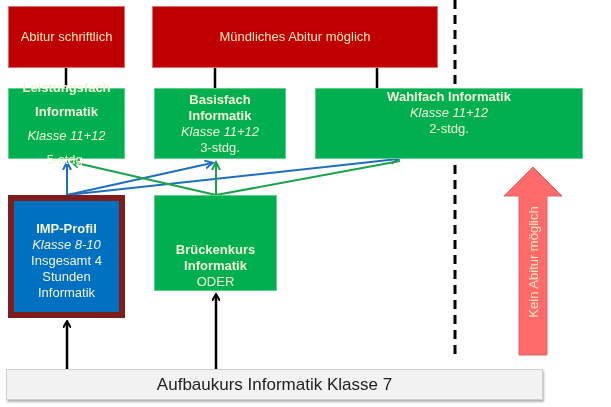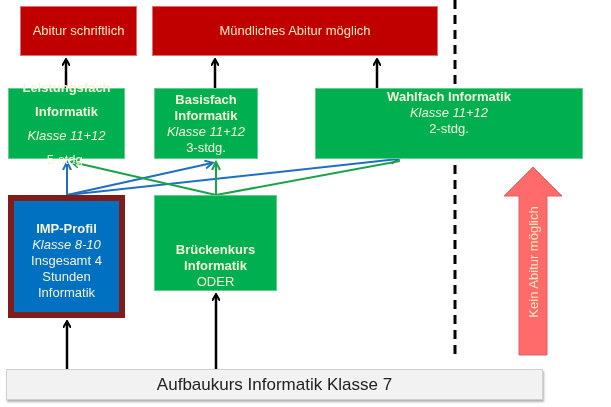--- a/index.html
+++ b/index.html
@@ -42,34 +42,34 @@
 
   <line x1="216" y1="195" x2="72" y2="162" stroke="#1aa34a" stroke-width="2" marker-end="url(#agr)"></line>
   <line x1="216" y1="195" x2="216" y2="163" stroke="#1aa34a" stroke-width="2" marker-end="url(#agr)"></line>
   <line x1="216" y1="195" x2="400" y2="161" stroke="#1aa34a" stroke-width="2"></line>
 
   <line x1="455" y1="0" x2="455" y2="356" stroke="#000" stroke-width="3" stroke-dasharray="9,6"></line>
 
   <polygon points="533,167 562,196 547,196 547,355 519,355 519,196 504,196" fill="#ff6b6b" stroke="#e06060" stroke-width="1"></polygon>
 </svg>
 
-<div class="box red" style="left:20px;top:6px;width:117px;height:50px;">
+<div class="box red" style="left:8px;top:6px;width:117px;height:62px;">
   <span>Abitur schriftlich</span>
 </div>
-<div class="box red" style="left:152px;top:6px;width:286px;height:50px;">
+<div class="box red" style="left:152px;top:6px;width:286px;height:62px;">
   <span>Mündliches Abitur möglich</span>
 </div>
 
 <div class="box green" style="left:8px;top:88px;width:117px;height:71px;gap:8px;">
   <span class="b">Leistungsfach</span>
   <span class="b">Informatik</span>
   <span class="i">Klasse 11+12</span>
   <span>5-stdg.</span>
 </div>
-<div class="box green" style="left:154px;top:88px;width:104px;height:71px;">
+<div class="box green" style="left:154px;top:88px;width:132px;height:71px;">
   <span class="b">Basisfach</span>
   <span class="b">Informatik</span>
   <span class="i">Klasse 11+12</span>
   <span>3-stdg.</span>
 </div>
 <div class="box green" style="left:315px;top:88px;width:268px;height:71px;justify-content:flex-start;">
   <span class="b">Wahlfach Informatik</span>
   <span class="i">Klasse 11+12</span>
   <span>2-stdg.</span>
 </div>

